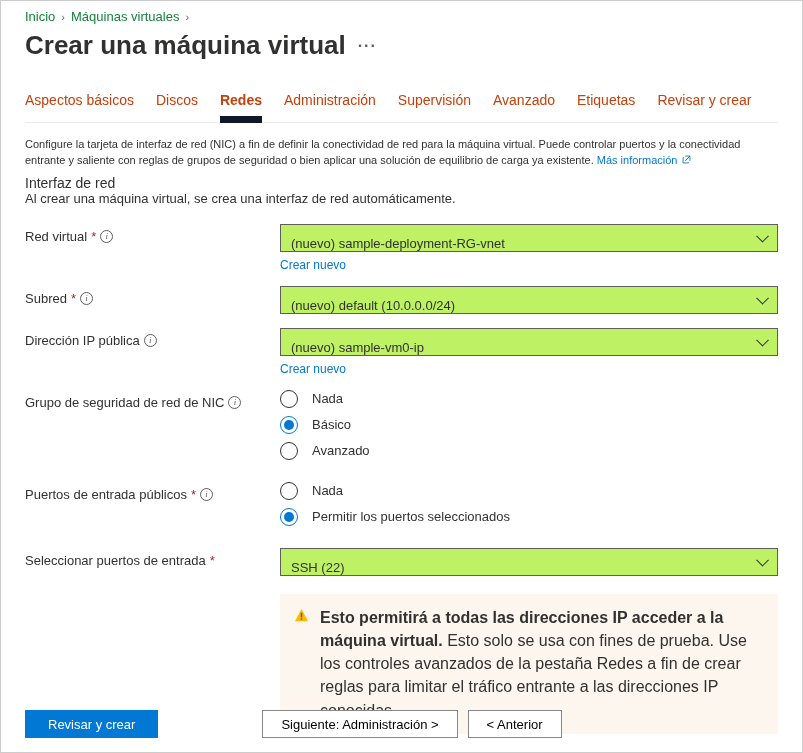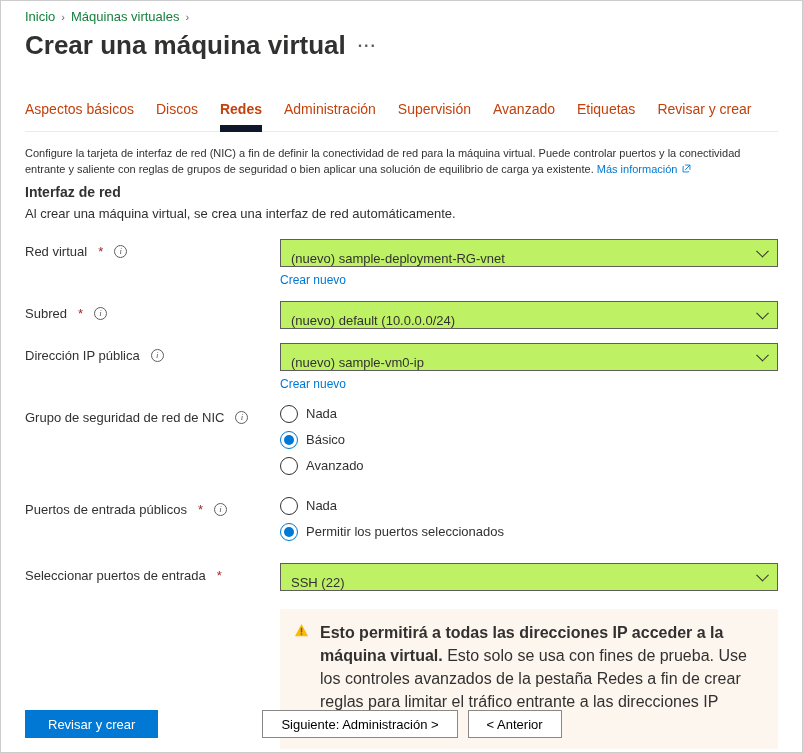--- a/index.html
+++ b/index.html
@@ -19,21 +19,21 @@
       align-items: center;
       gap: 6px;
       font-size: 13px;
       margin-bottom: 6px;
     }
     .breadcrumb a { color: #15803d; text-decoration: none; cursor: pointer; }
     .breadcrumb .chev { color: #605e5c; font-size: 11px; }
     h1 {
       font-size: 26px;
       font-weight: 600;
-      margin-bottom: 34px;
+      margin-bottom: 25px;
       display: flex;
       align-items: center;
       gap: 12px;
     }
     .title-more { color: #605e5c; font-size: 16px; letter-spacing: 1px; cursor: pointer; }
     .tabs {
       display: flex;
       gap: 22px;
       border-bottom: 1px solid #edebe9;
       margin-bottom: 14px;
@@ -52,41 +52,40 @@
     }
     .intro {
       font-size: 11px;
       line-height: 1.45;
       margin-bottom: 6px;
     }
     .link { color: #0078d4; text-decoration: none; cursor: pointer; }
     .ext-icon svg { width: 11px; height: 11px; vertical-align: -1px; }
     h2.section {
       font-size: 14px;
-      font-weight: 700;
-      margin-bottom: 6px;
+      font-weight: 400;
     }
     .section-sub {
       font-size: 13px;
       margin-bottom: 18px;
     }
     .form-row {
       display: flex;
       align-items: flex-start;
       margin-bottom: 14px;
     }
     .form-row.tight { margin-bottom: 6px; }
     .form-label {
       width: 255px;
       flex-shrink: 0;
       padding-top: 5px;
       font-size: 13px;
       display: flex;
       align-items: center;
-      gap: 11px;
+      gap: 4px;
     }
     .req { color: #a4262c; }
     .info-icon {
       display: inline-flex;
       align-items: center;
       justify-content: center;
       width: 13px; height: 13px;
       border: 1px solid #605e5c;
       border-radius: 50%;
       font-size: 9px;
@@ -119,21 +118,21 @@
       transform: translateY(-70%) rotate(45deg);
     }
     .sublink {
       font-size: 12px;
       margin: 4px 0 14px 255px;
     }
     .radio-group { display: flex; flex-direction: column; gap: 8px; }
     .radio-item {
       display: flex;
       align-items: center;
-      gap: 8px;
+      gap: 14px;
       cursor: pointer;
       font-size: 13px;
     }
     .radio-circle {
       width: 18px; height: 18px;
       border: 1px solid #323130;
       border-radius: 50%;
       display: flex;
       align-items: center;
       justify-content: center;

